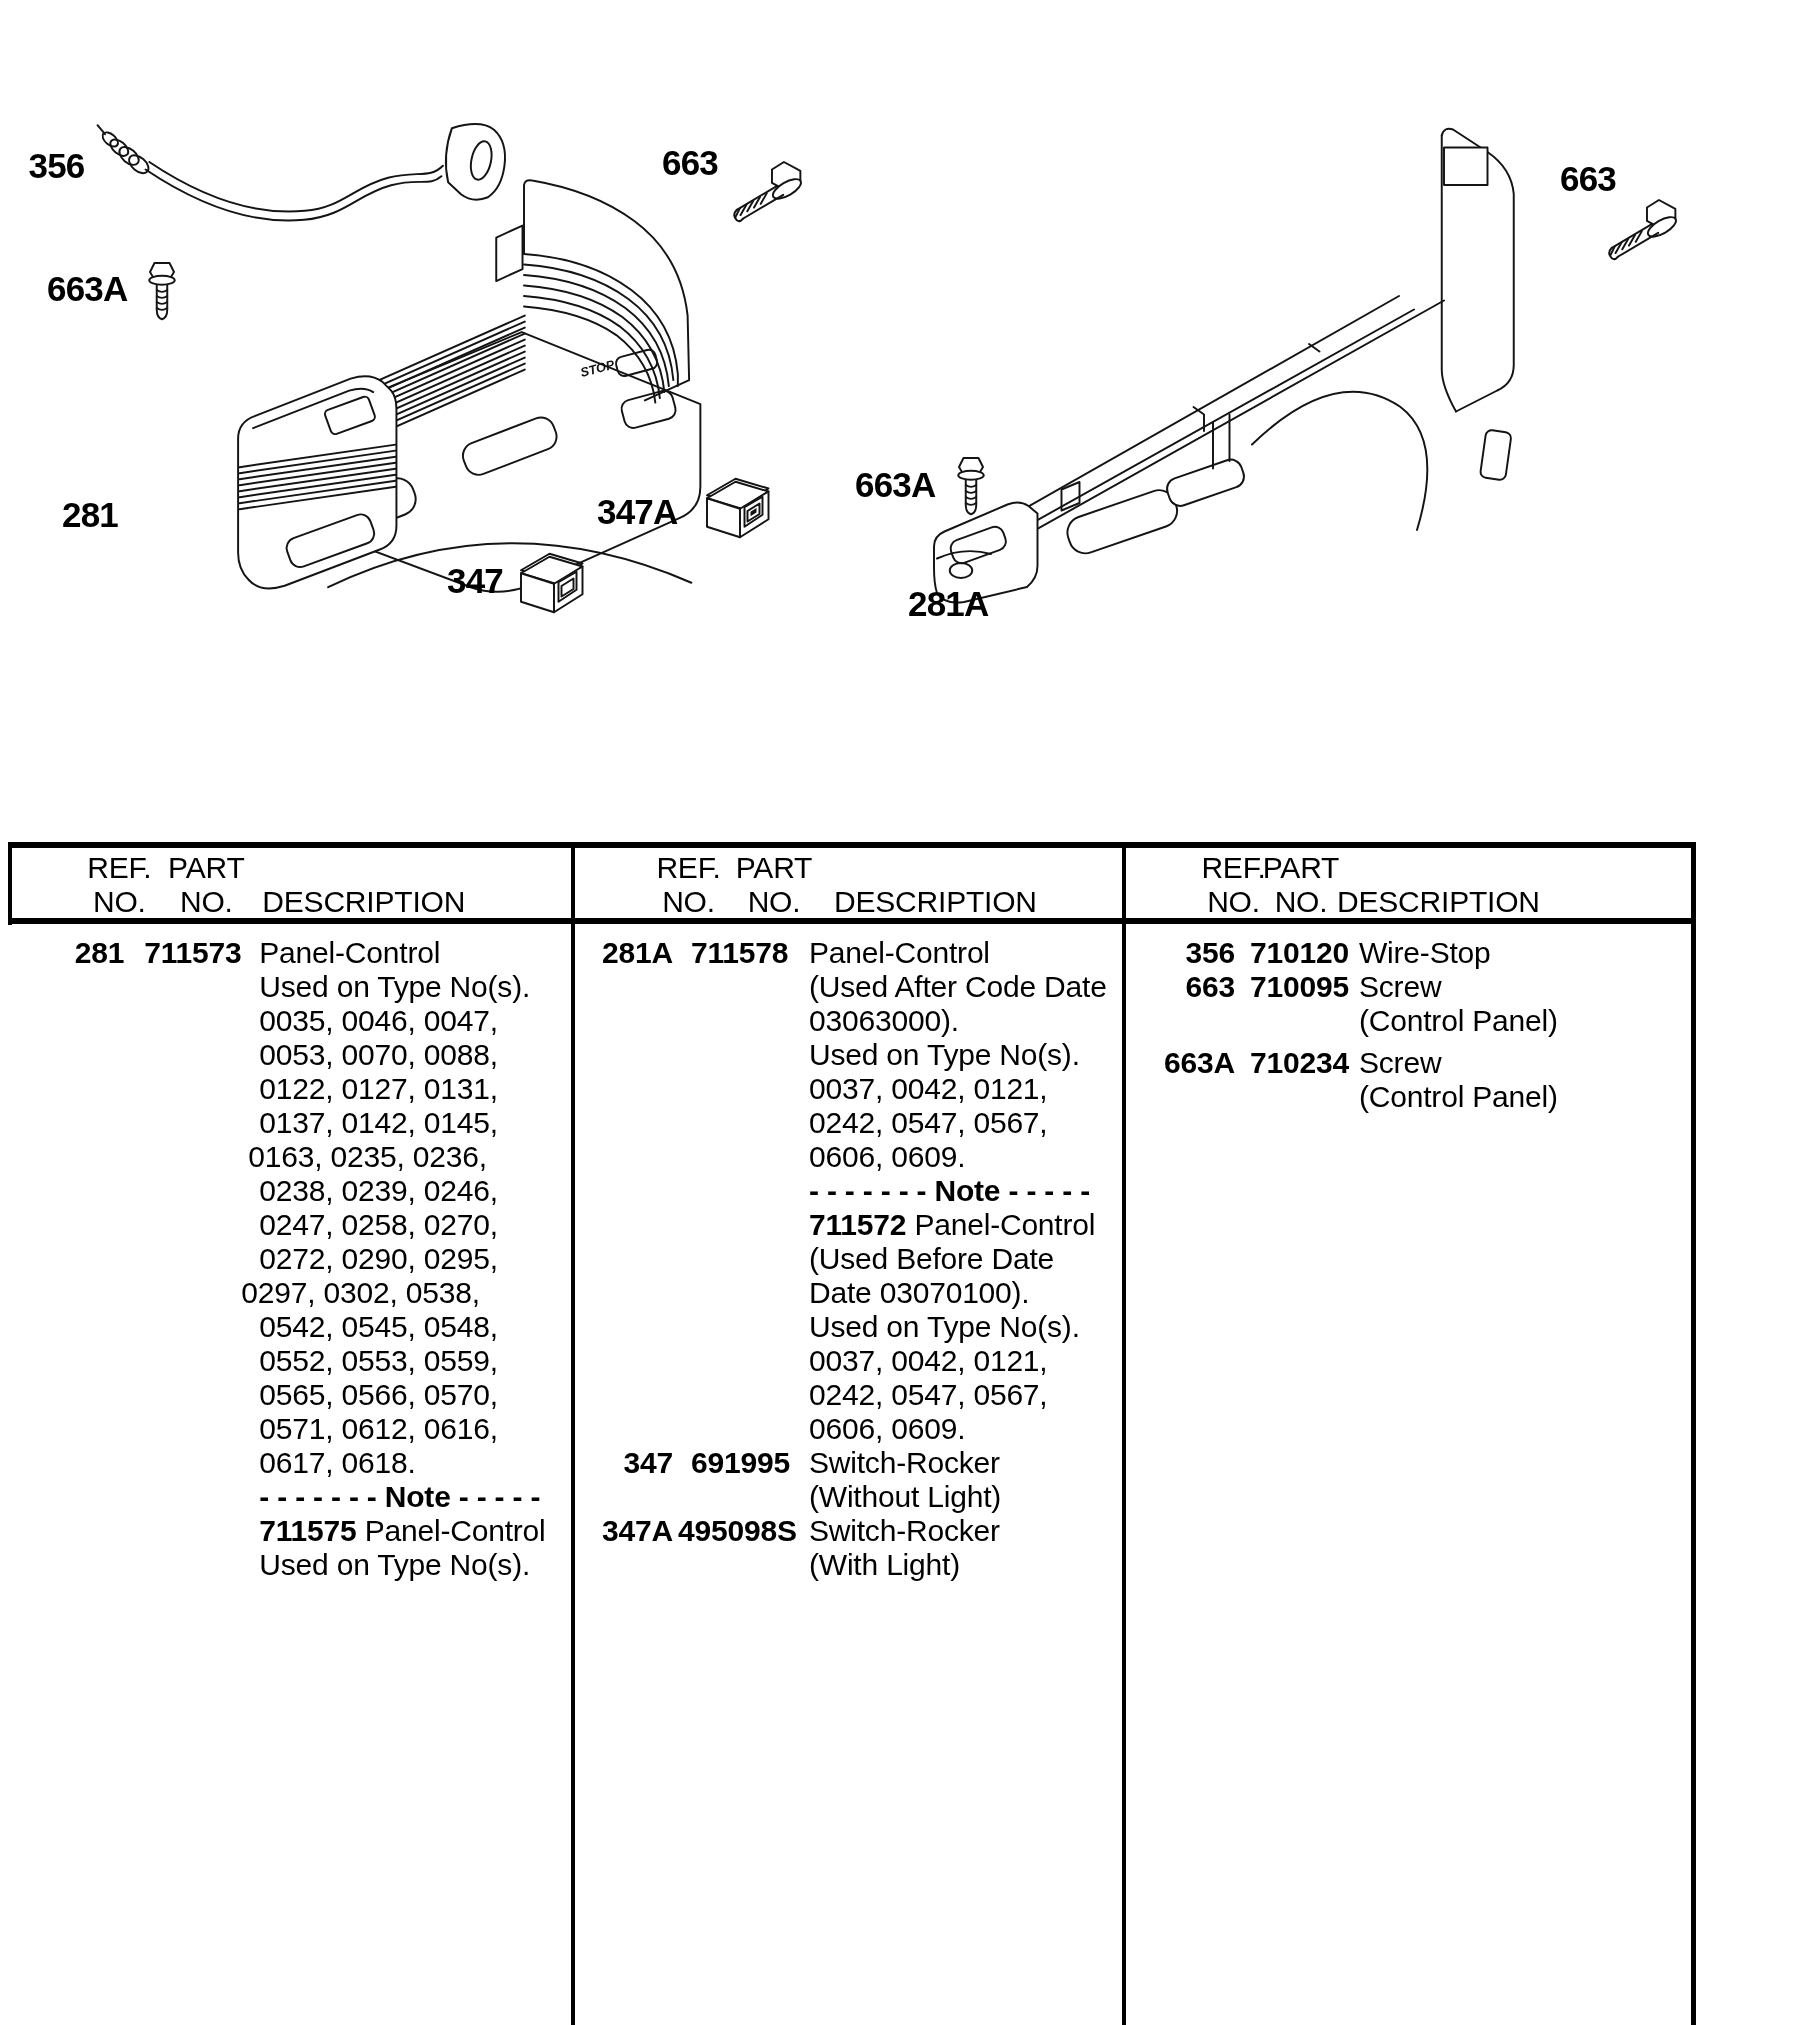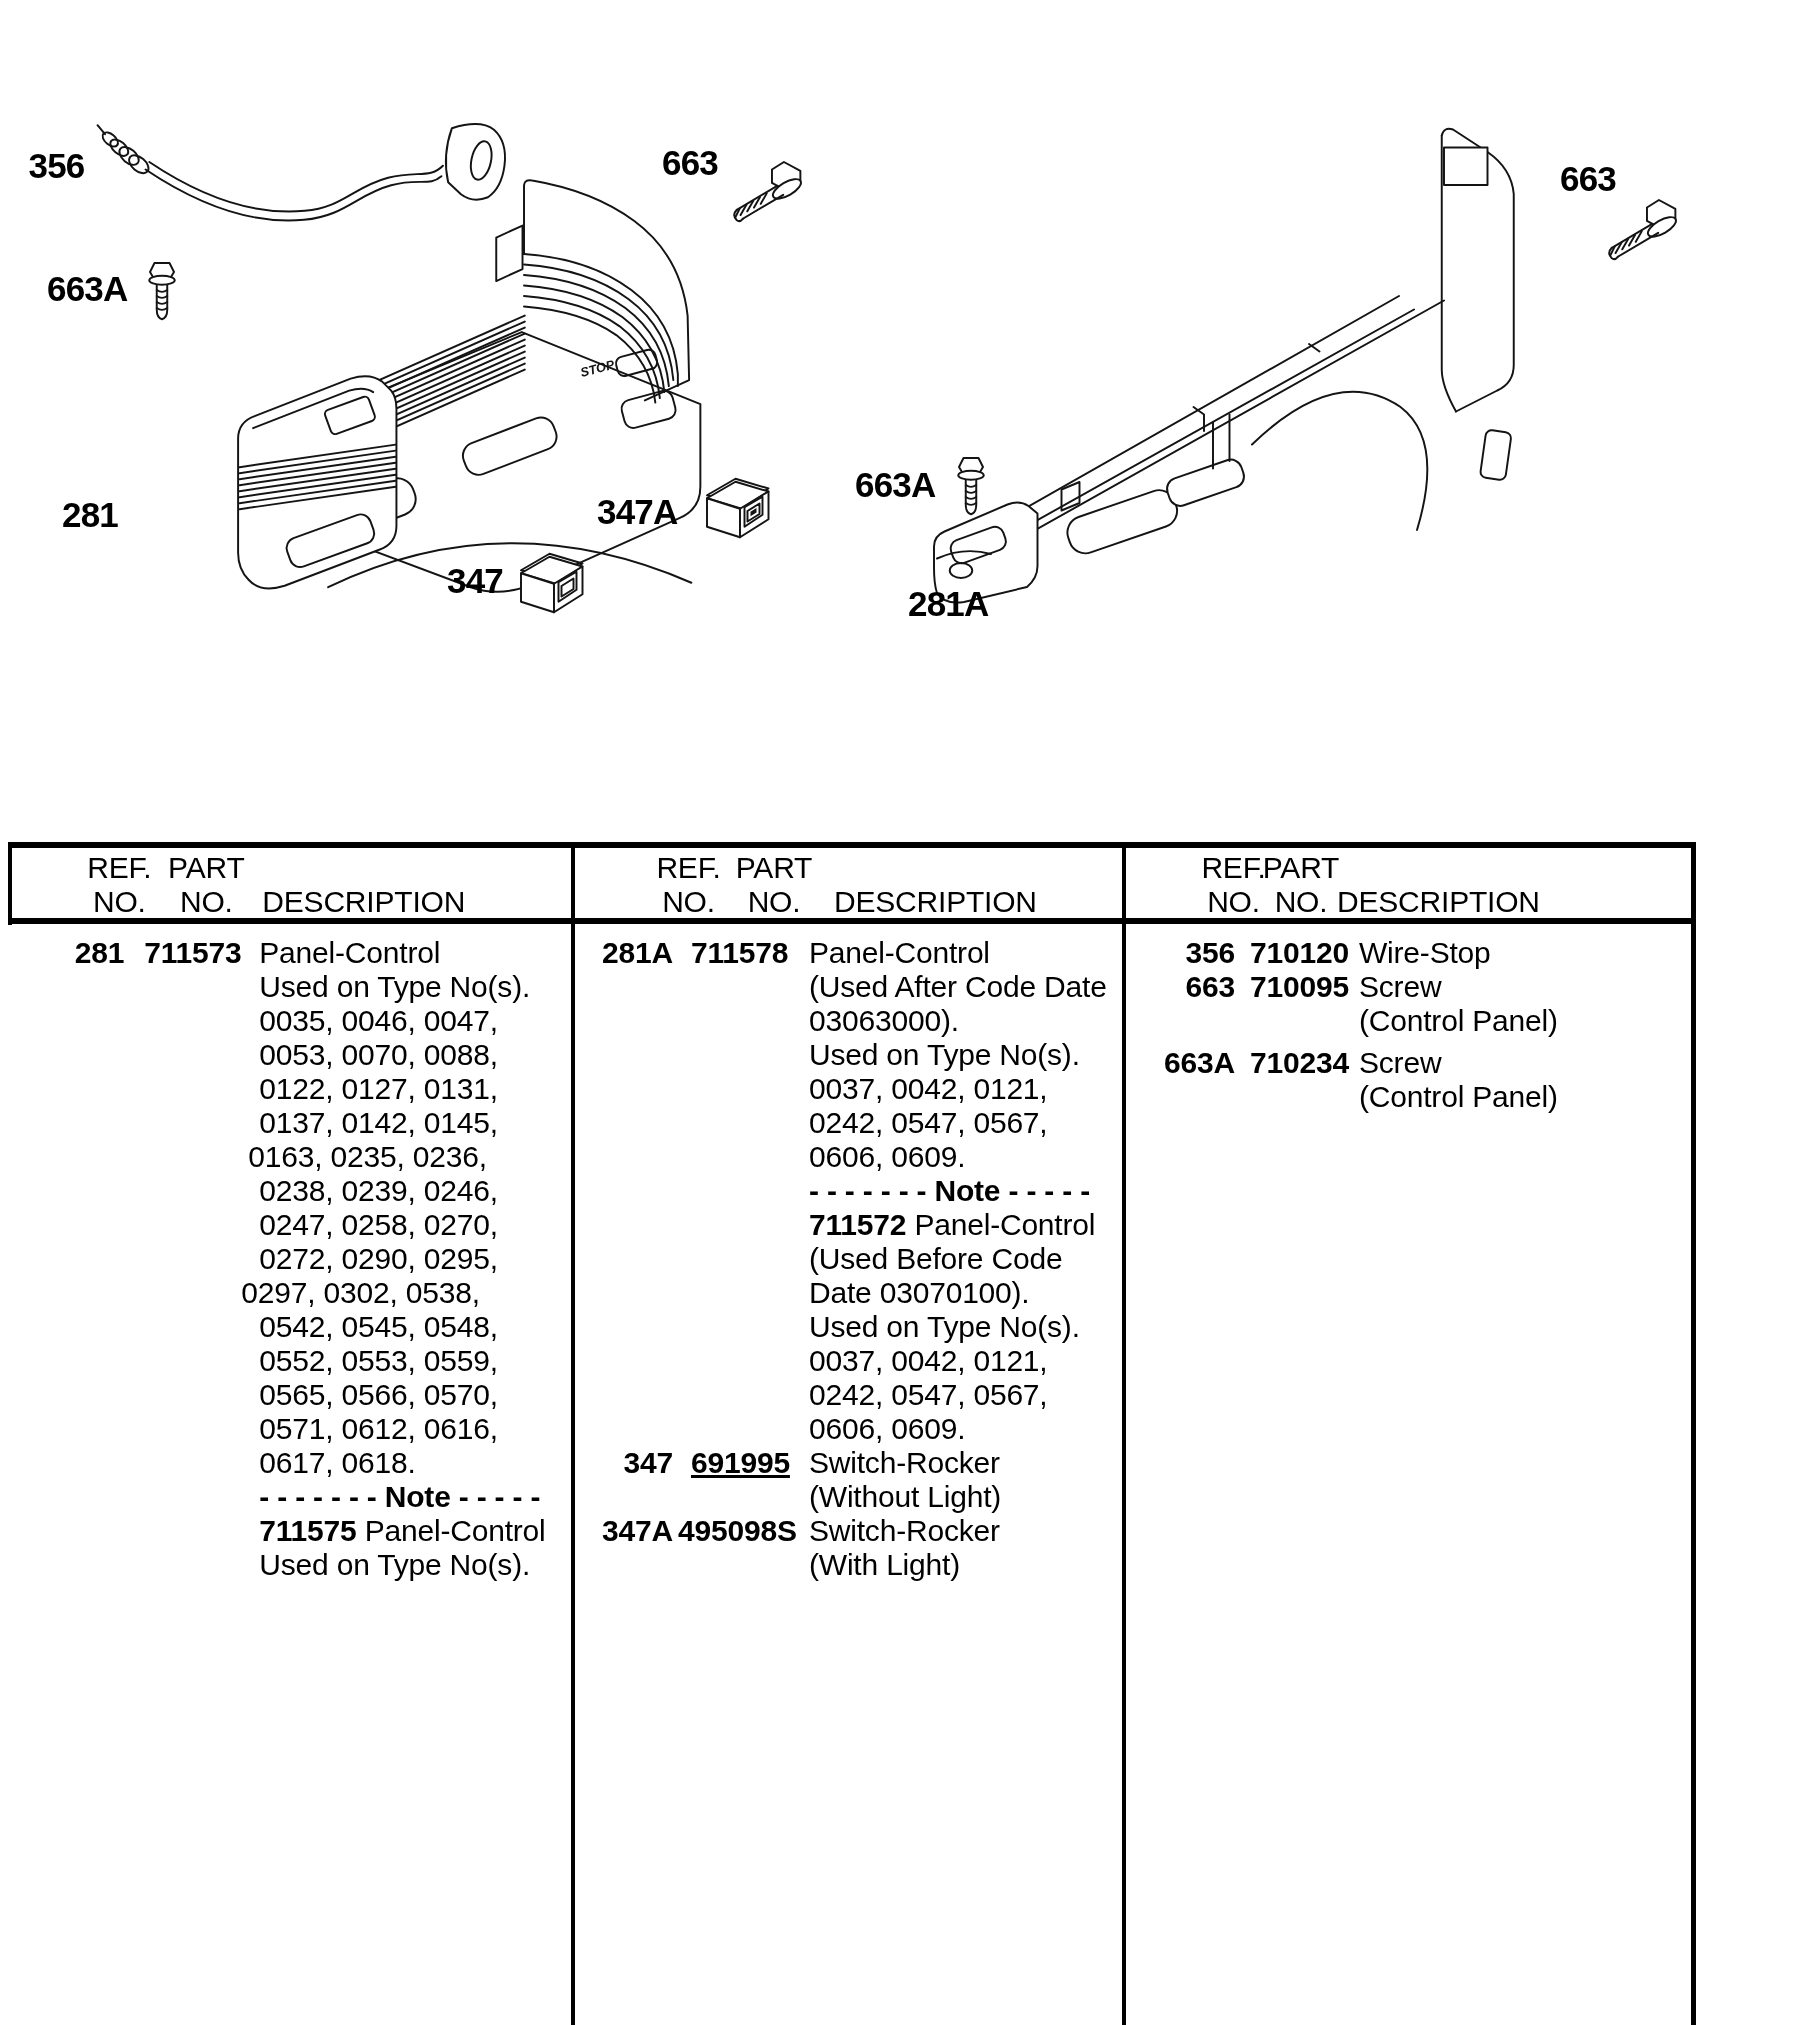--- a/index.html
+++ b/index.html
@@ -286,40 +286,40 @@
         <div class="tline">
           <span class="desc" style="left: 234px;"><span>0606, 0609.</span></span>
         </div>
         <div class="tline">
           <span class="desc" style="left: 234px;"><span class="b">- - - - - - - Note - - - - -</span></span>
         </div>
         <div class="tline">
           <span class="desc" style="left: 234px;"><span class="b">711572</span><span> Panel-Control</span></span>
         </div>
         <div class="tline">
-          <span class="desc" style="left: 234px;"><span>(Used Before Code</span></span>
+          <span class="desc" style="left: 234px;"><span>(Used Before Date</span></span>
         </div>
         <div class="tline">
           <span class="desc" style="left: 234px;"><span>Date 03070100).</span></span>
         </div>
         <div class="tline">
           <span class="desc" style="left: 234px;"><span>Used on Type No(s).</span></span>
         </div>
         <div class="tline">
           <span class="desc" style="left: 234px;"><span>0037, 0042, 0121,</span></span>
         </div>
         <div class="tline">
           <span class="desc" style="left: 234px;"><span>0242, 0547, 0567,</span></span>
         </div>
         <div class="tline">
           <span class="desc" style="left: 234px;"><span>0606, 0609.</span></span>
         </div>
         <div class="tline">
           <span class="ref" style="left: 0px; width: 98px;">347</span>
-          <span class="part" style="left: 116px; text-decoration: underline;">691995</span>
+          <span class="part" style="left: 116px;">691995</span>
           <span class="desc" style="left: 234px;"><span>Switch-Rocker</span></span>
         </div>
         <div class="tline">
           <span class="desc" style="left: 234px;"><span>(Without Light)</span></span>
         </div>
         <div class="tline">
           <span class="ref" style="left: 0px; width: 98px;">347A</span>
           <span class="part" style="left: 103px;">495098S</span>
           <span class="desc" style="left: 234px;"><span>Switch-Rocker</span></span>
         </div>

